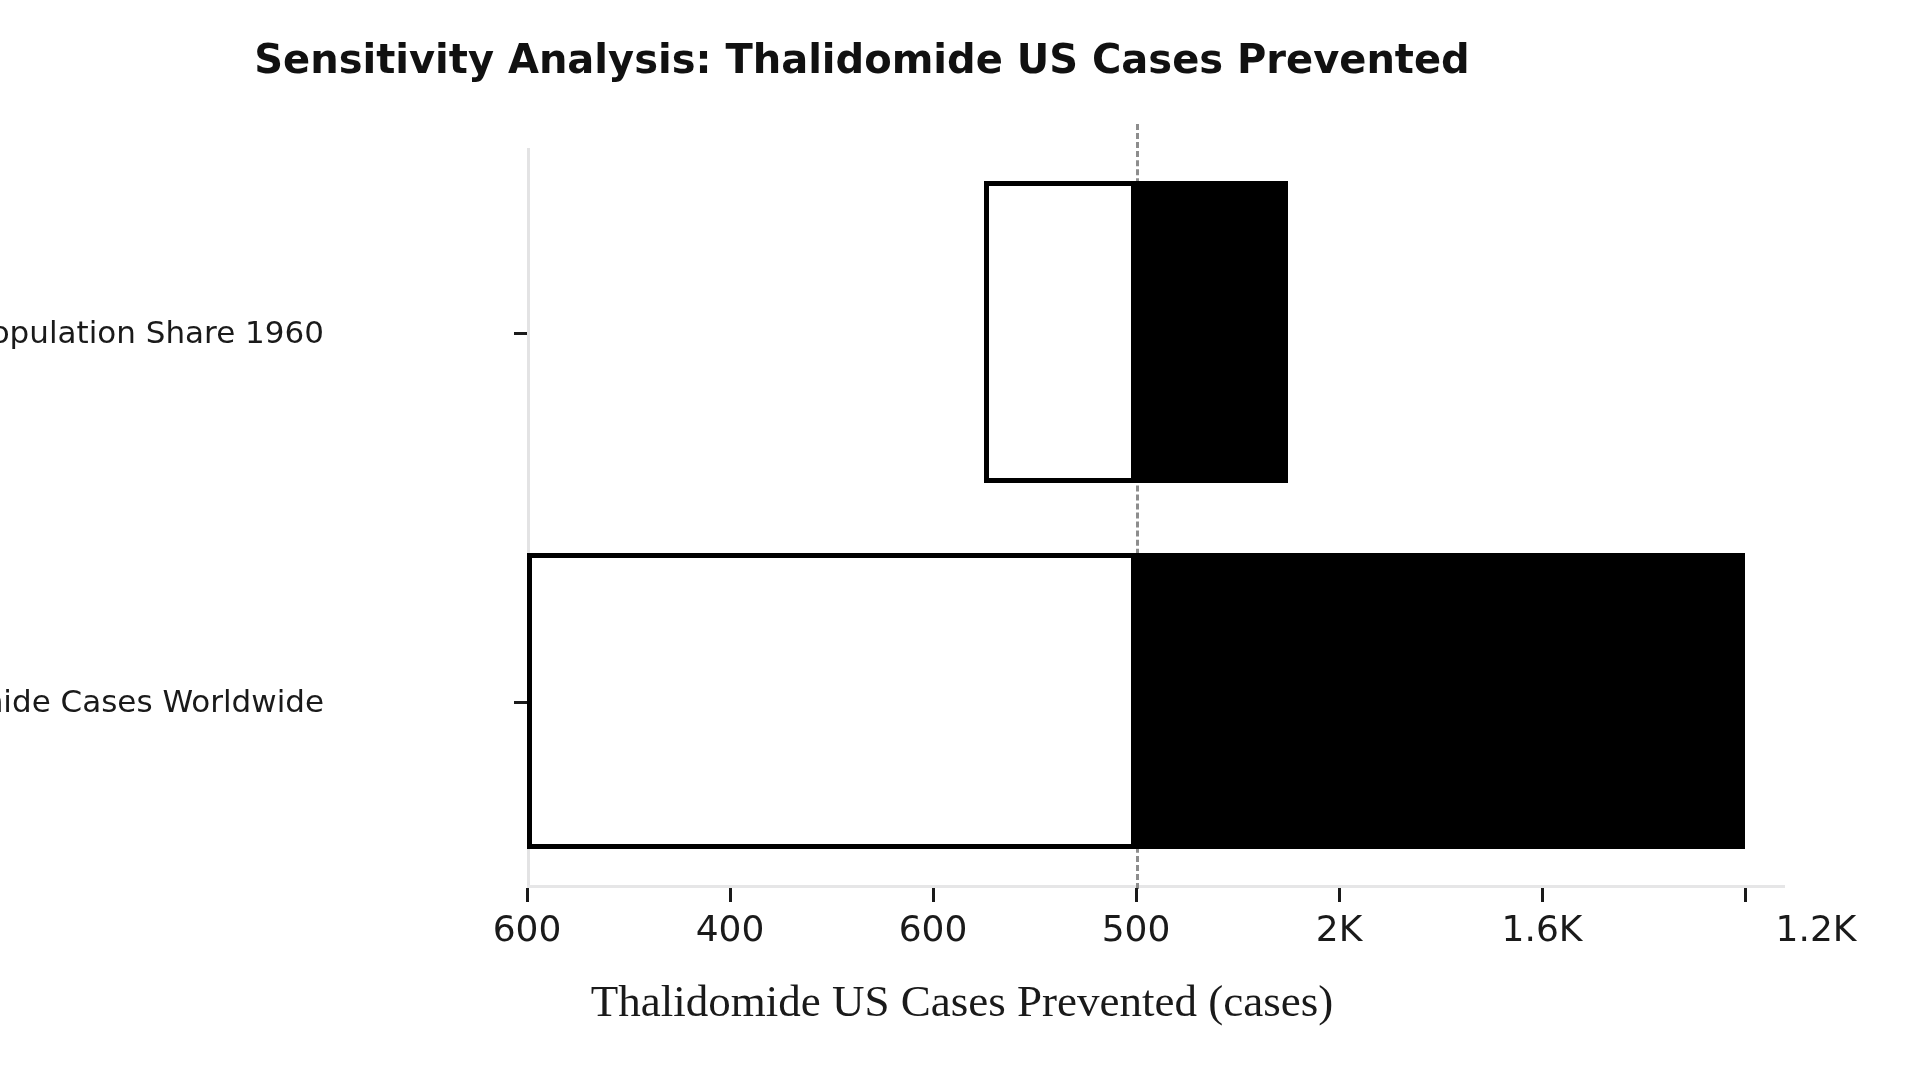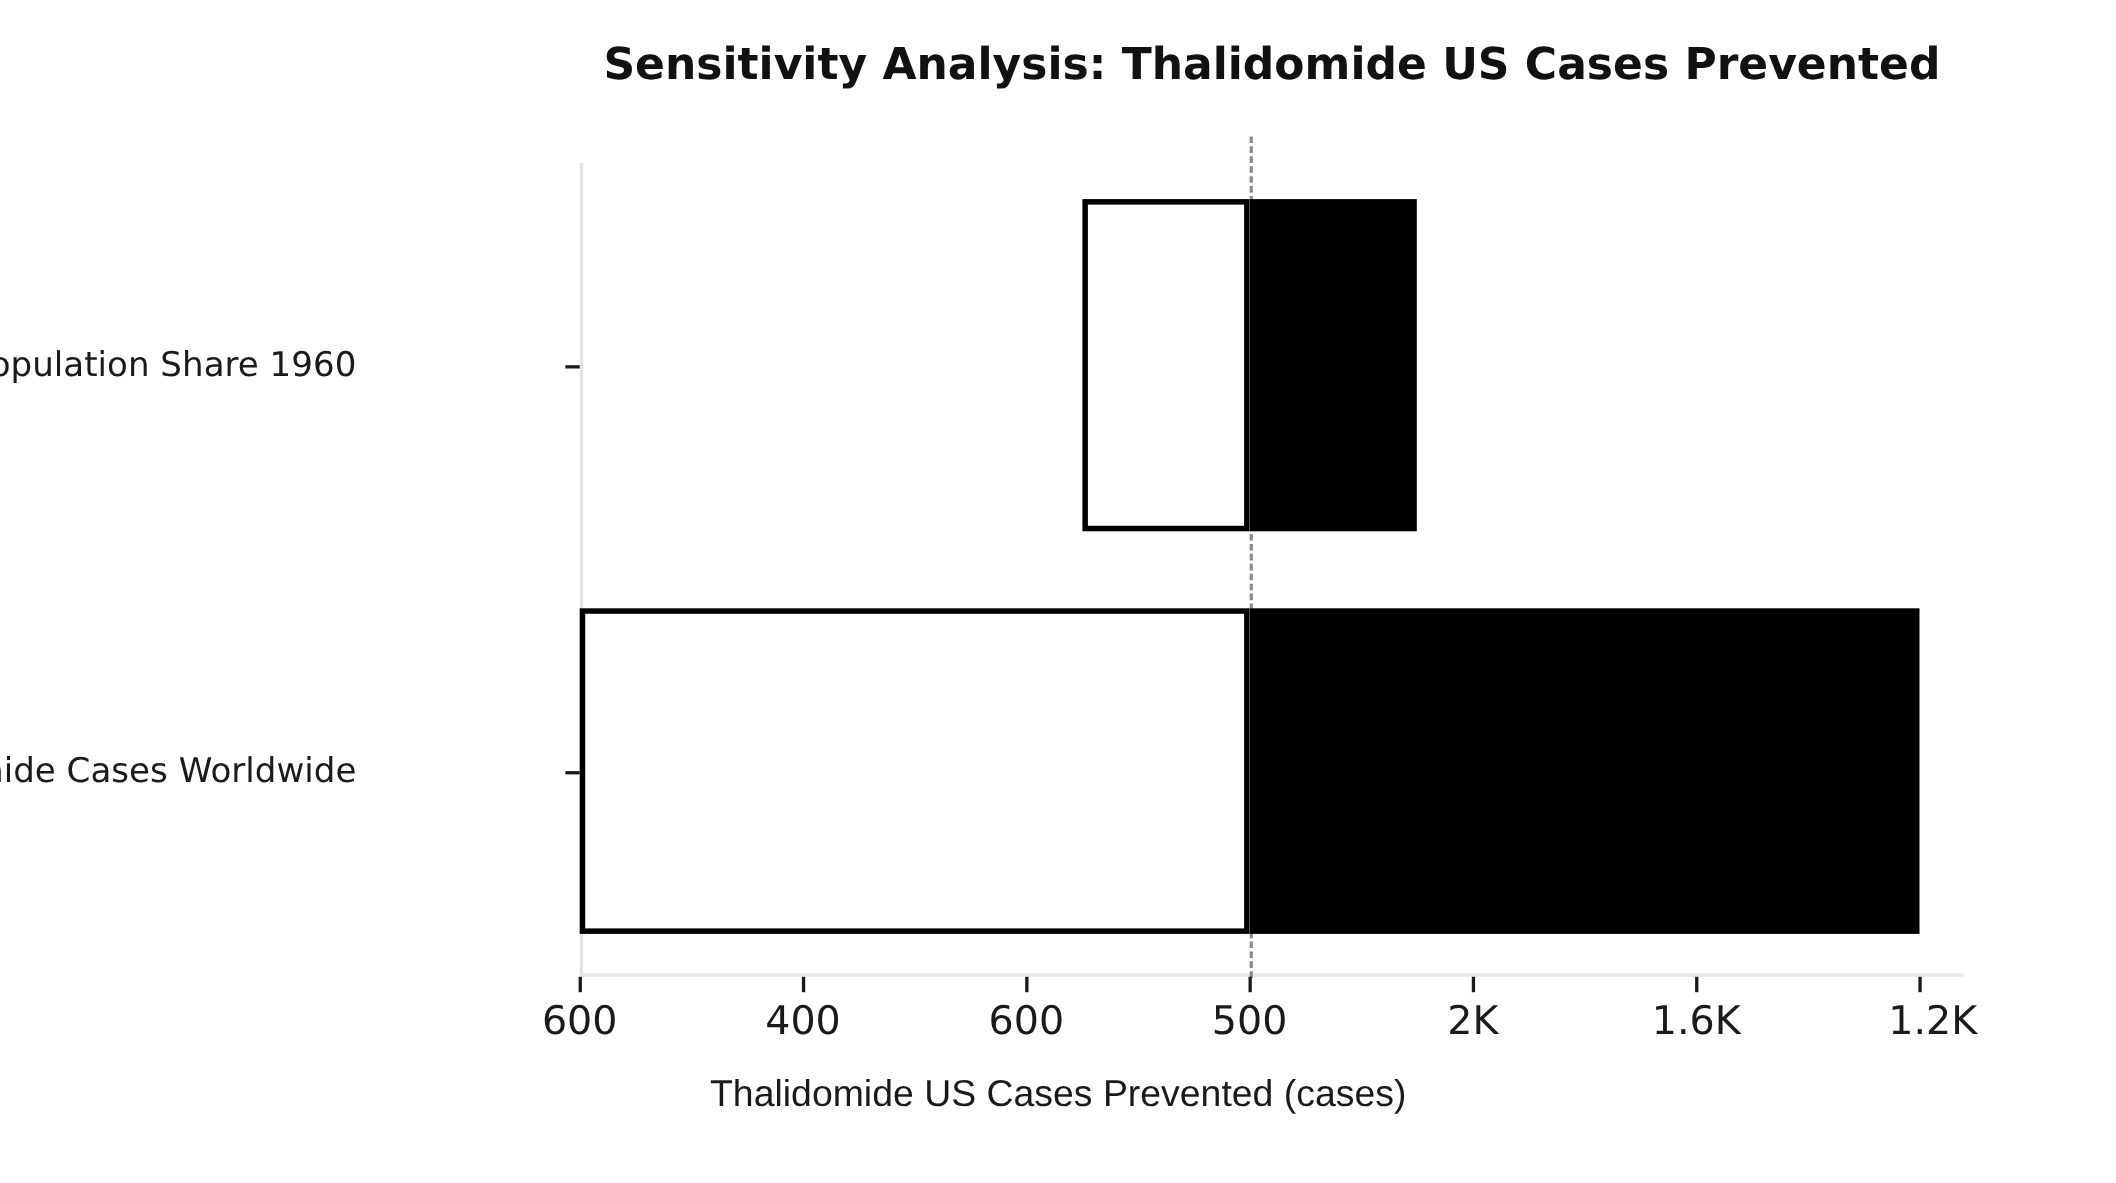--- a/index.html
+++ b/index.html
@@ -21,27 +21,26 @@
     width: 1924px;
     height: 1075px;
   }
 
   
   .chart-title {
     position: absolute;
     left: 0;
     top: 36px;
     width: 1724px;
-    text-align: right;
+    text-align: center;
     font-size: 40px;
     font-weight: bold;
     color: #111111;
     letter-spacing: 0px;
     font-family: "DejaVu Sans", sans-serif;
-    padding-left: 40px;
   }
 
   
   
   #plot {
     position: absolute;
     left: 527px;
     top: 148px;
     width: 1218px;
     height: 737px;
@@ -127,23 +126,23 @@
     font-family: "DejaVu Sans", sans-serif;
   }
 
   
   .xaxis-title {
     position: absolute;
     left: 0;
     top: 975px;
     width: 1924px;
     text-align: center;
-    font-size: 34px;
+    font-size: 45px;
     color: #1a1a1a;
-    font-family: Liberation Sans, sans-serif;
+    font-family: Liberation Serif, serif;
   }
 
   
   .watermark {
     position: absolute;
     right: 58px;
     top: 988px;
     font-size: 29px;
     color: #5a5a5a;
     font-family: "DejaVu Sans", sans-serif;
@@ -186,21 +185,21 @@
         <div class="xtick-label" style="left: 203px;">400</div>
         <div class="xtick-mark" style="left: 405px;"></div>
         <div class="xtick-label" style="left: 406px;">600</div>
         <div class="xtick-mark" style="left: 608px;"></div>
         <div class="xtick-label" style="left: 609px;">500</div>
         <div class="xtick-mark" style="left: 811px;"></div>
         <div class="xtick-label" style="left: 812px;">2K</div>
         <div class="xtick-mark" style="left: 1014px;"></div>
         <div class="xtick-label" style="left: 1015px;">1.6K</div>
         <div class="xtick-mark" style="left: 1217px;"></div>
-        <div class="xtick-label" style="left: 1230px;">1.2K</div>
+        <div class="xtick-label" style="left: 1289px;">1.2K</div>
       </div>
 
   </div>
 
   <div class="xaxis-title">Thalidomide US Cases Prevented (cases)</div>
 
 
 </div>
 
 </body></html>

